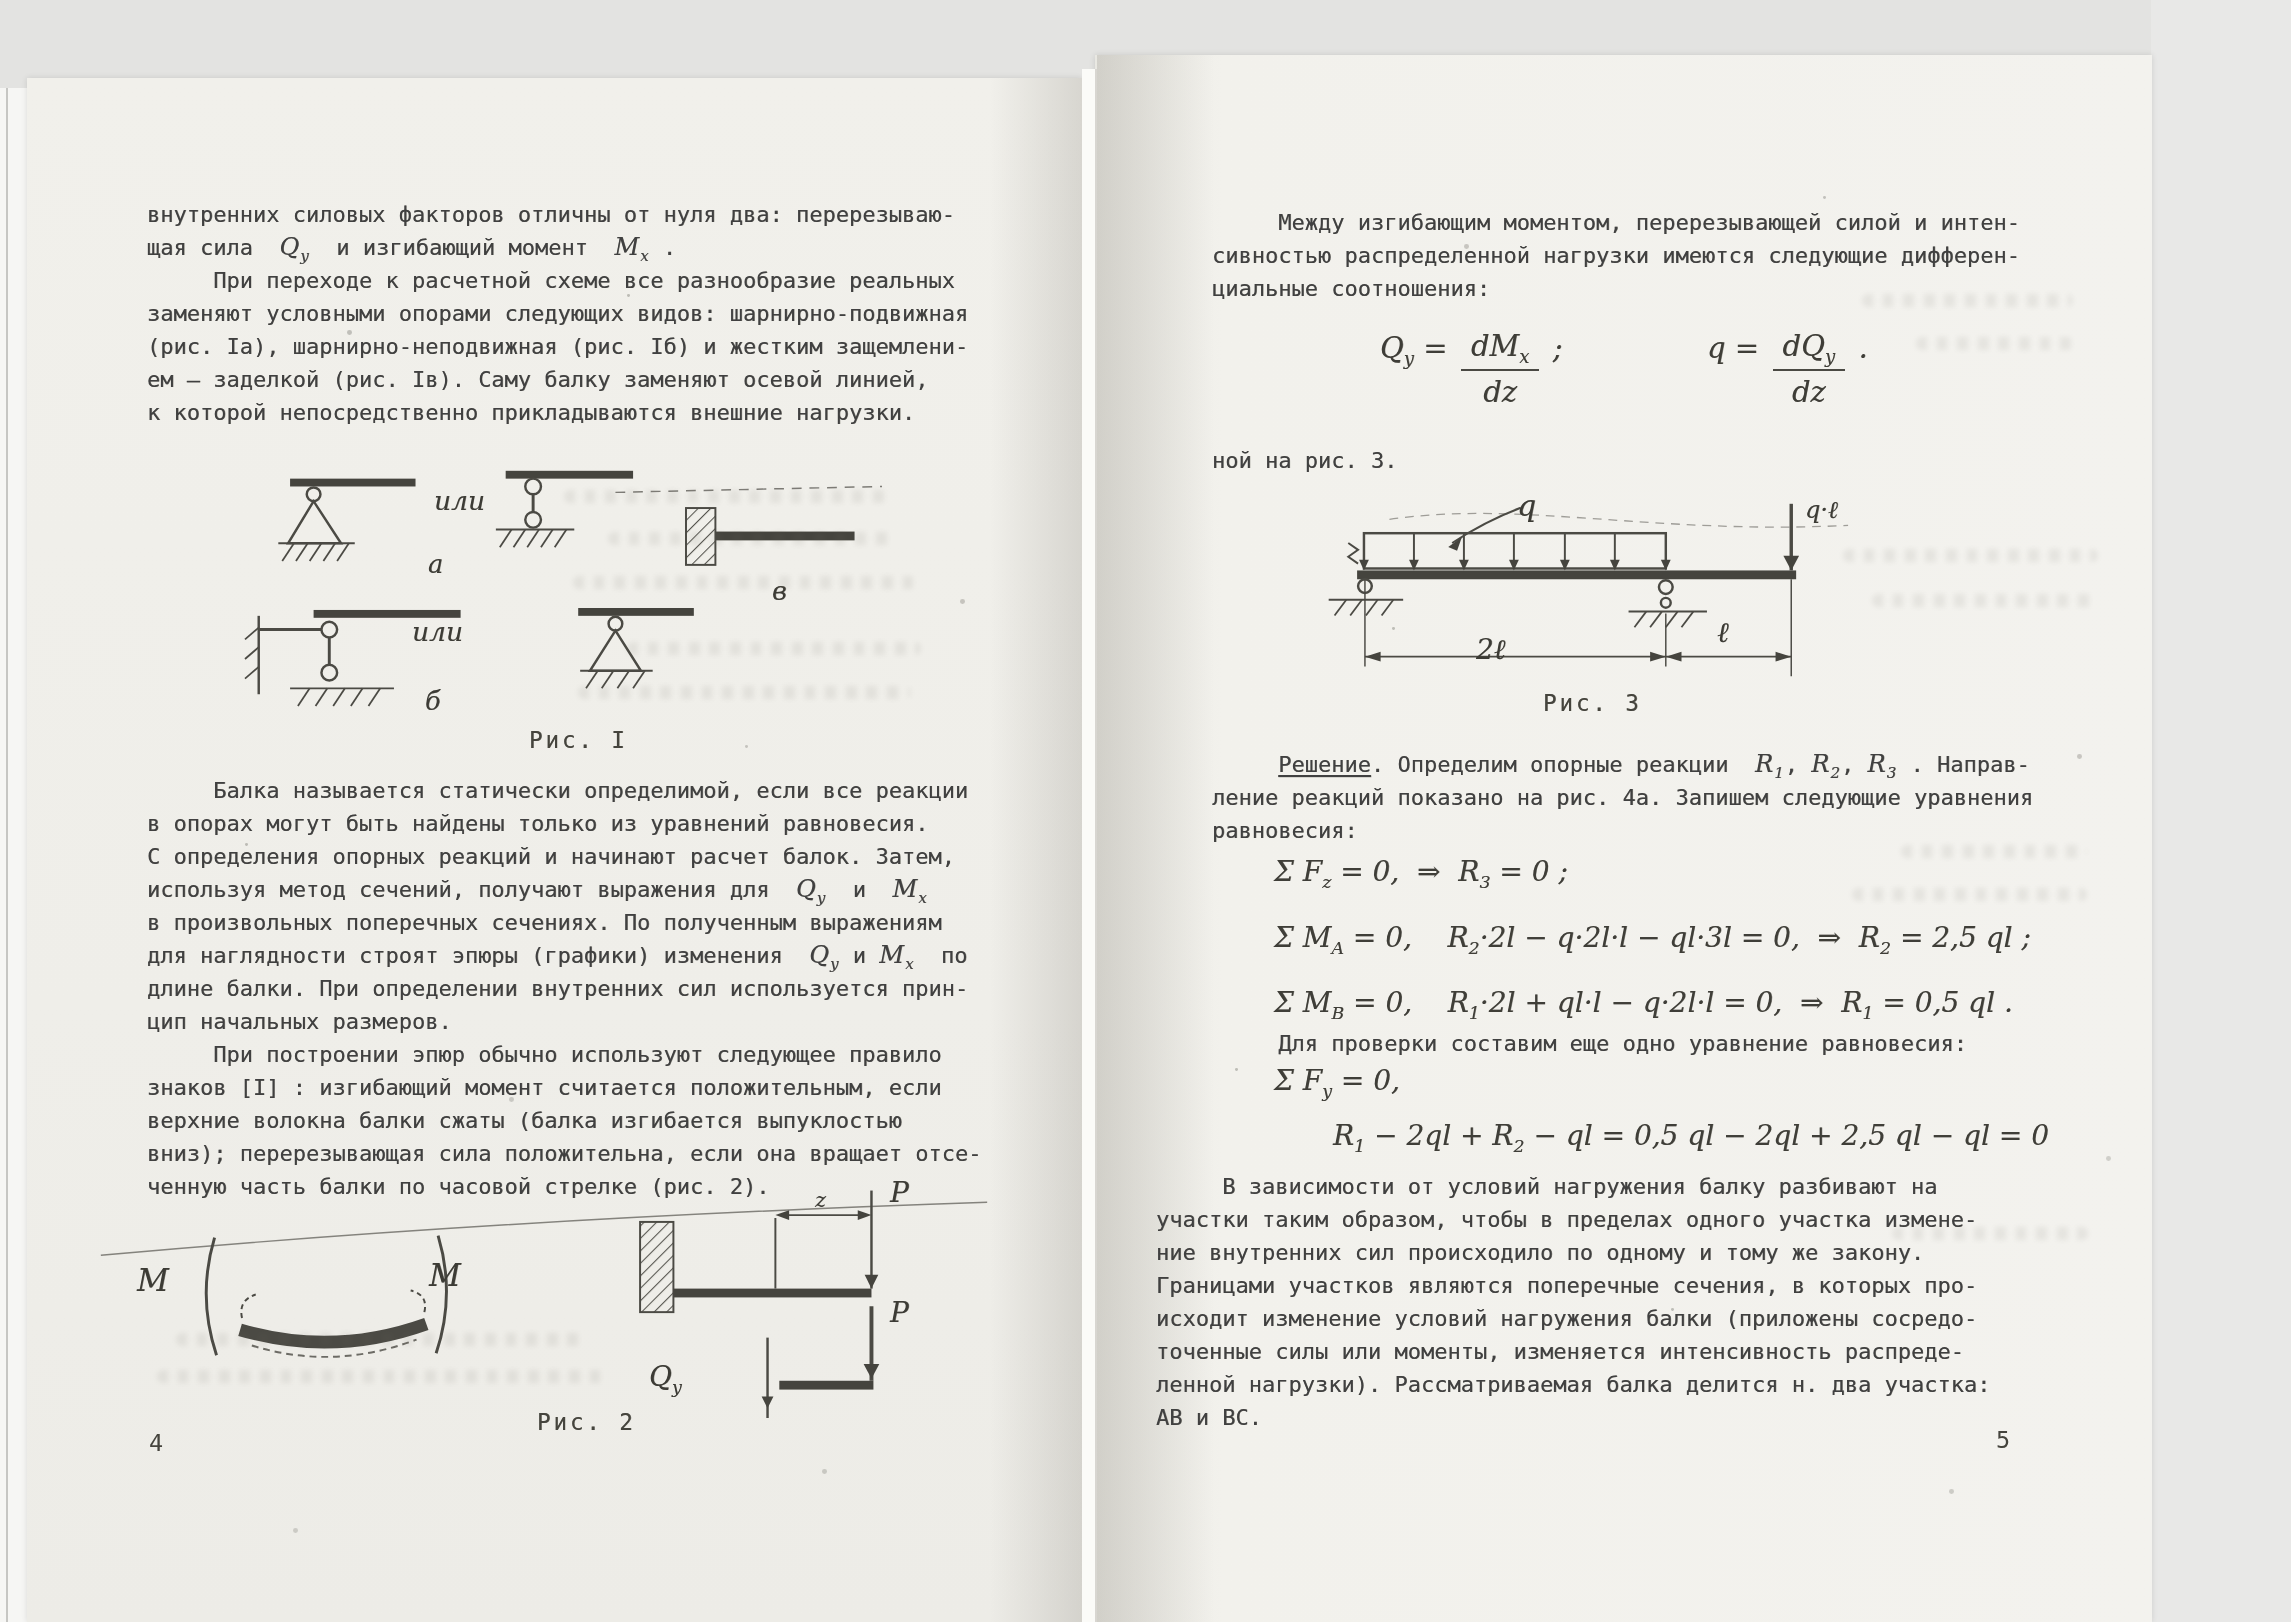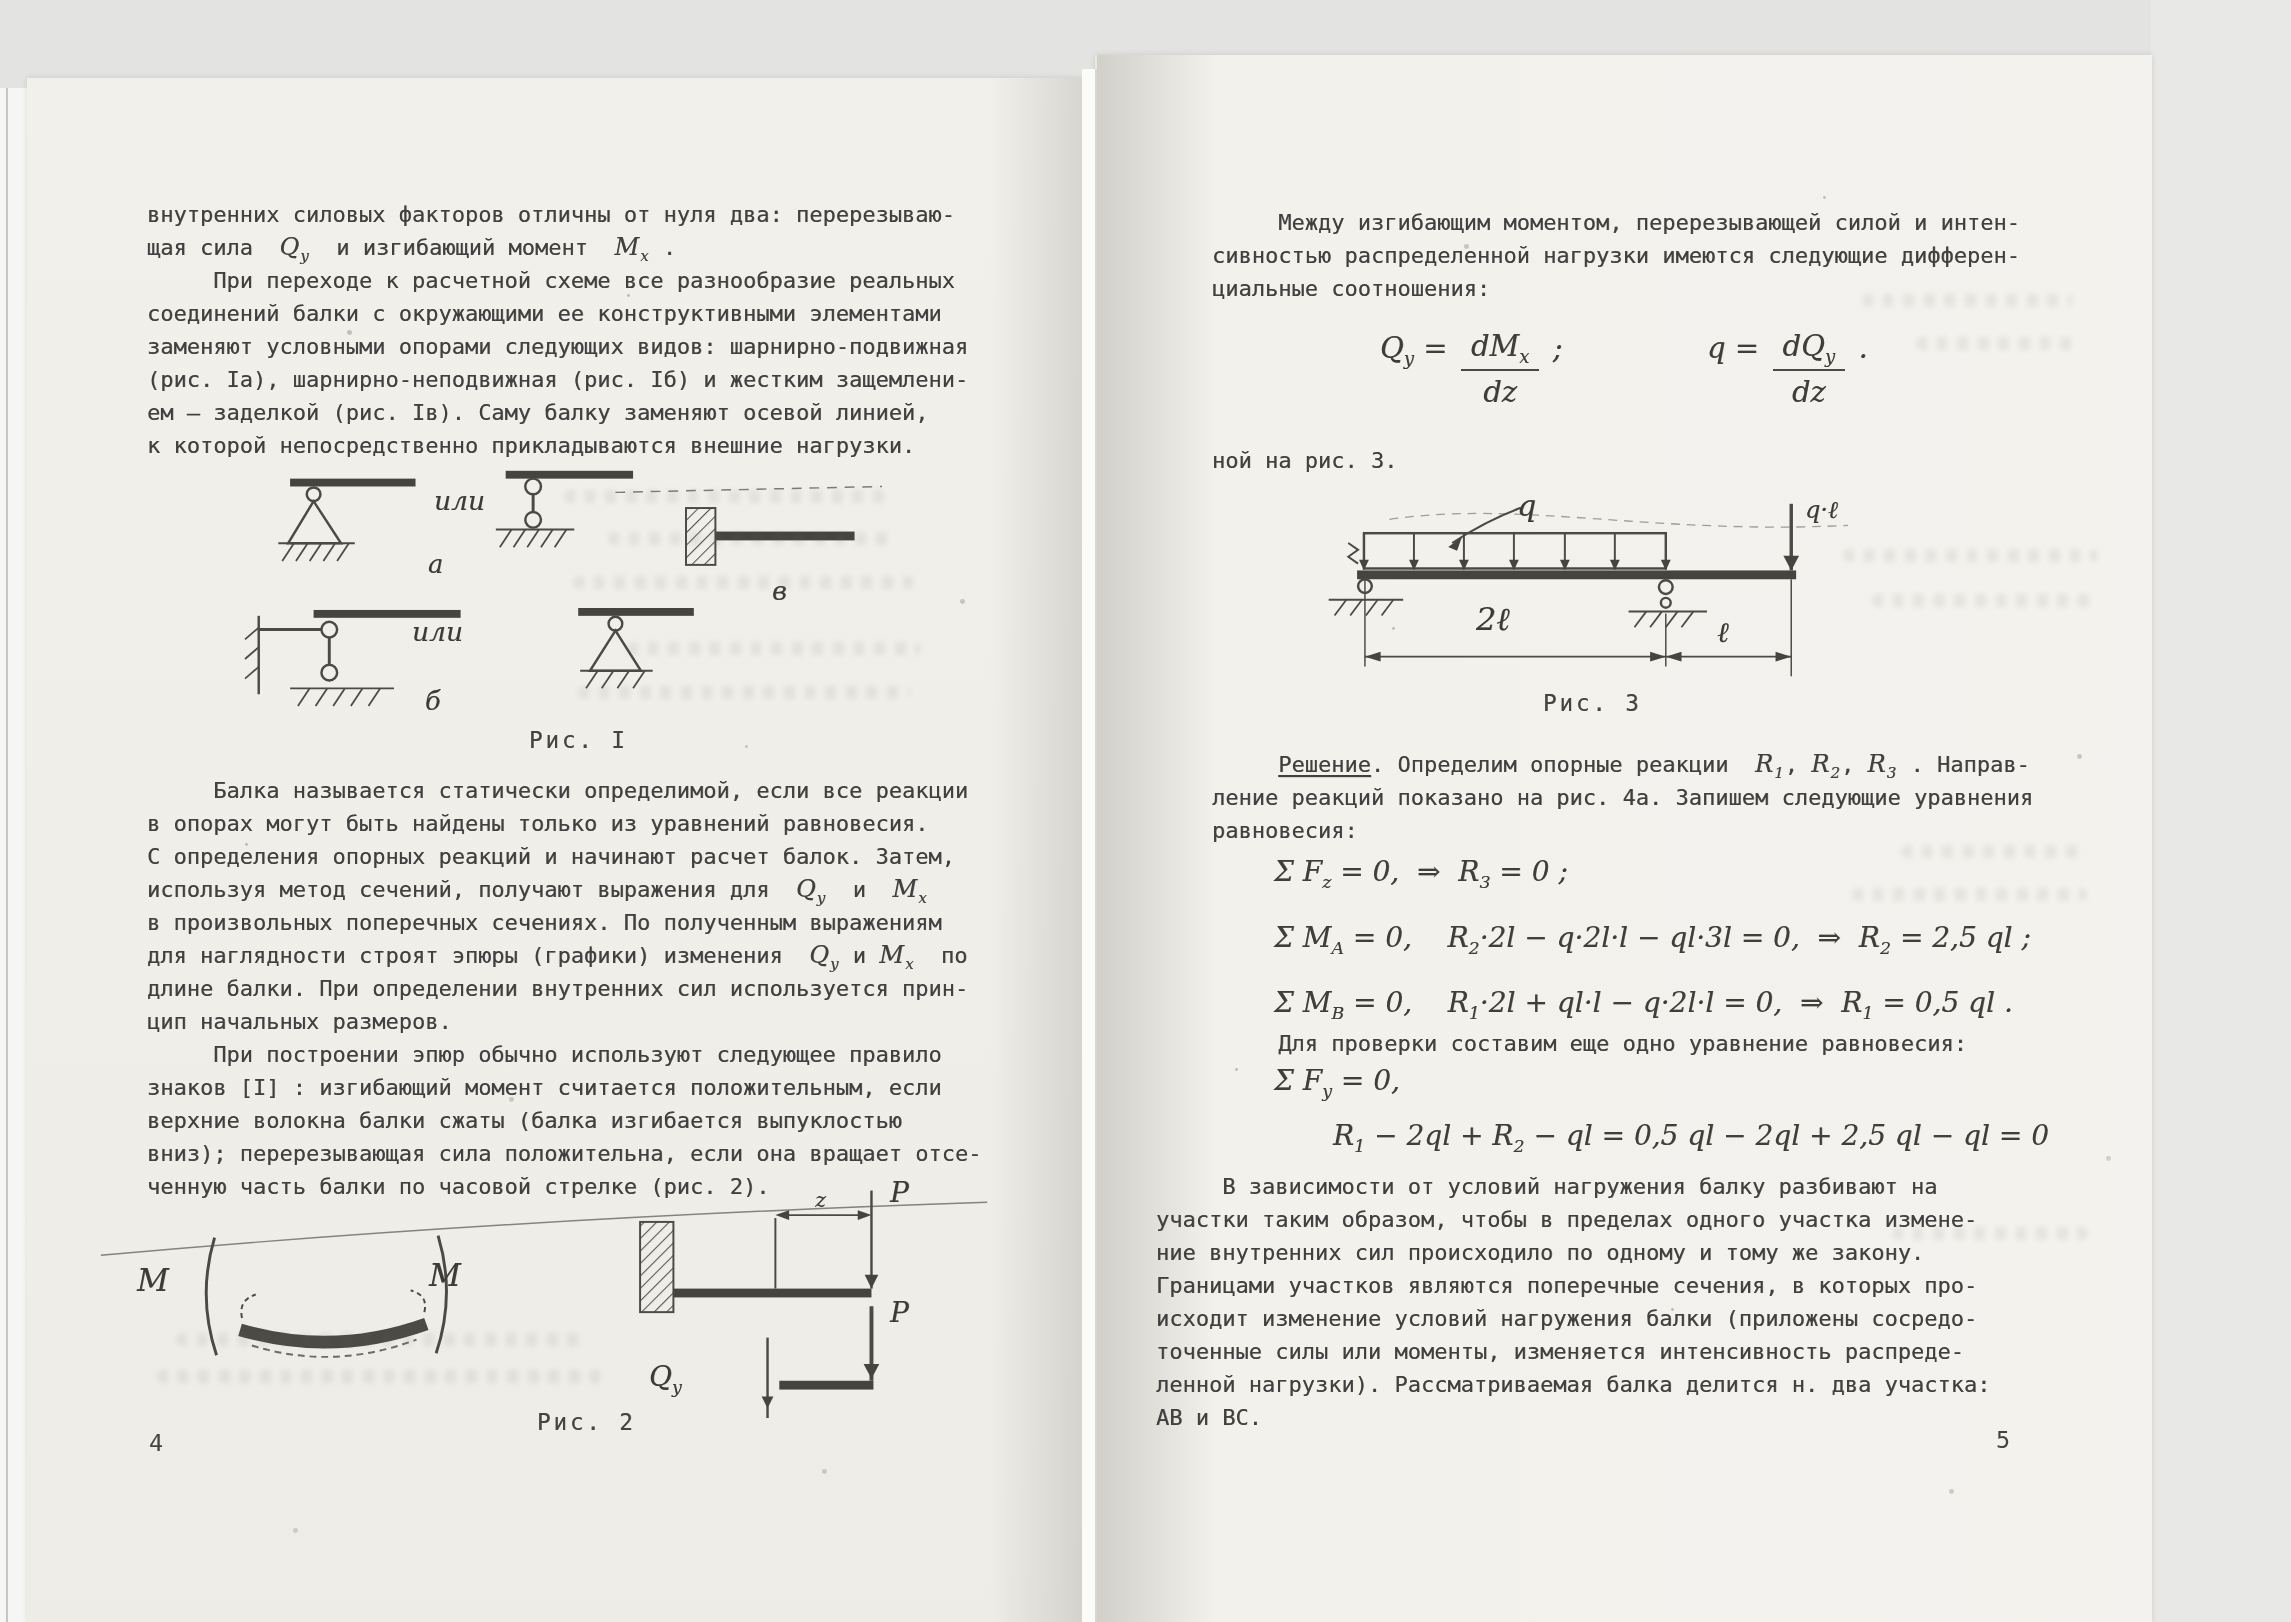--- a/index.html
+++ b/index.html
@@ -89,21 +89,20 @@
 <div class="page" id="left-page"></div>
 <div class="page" id="right-page"></div>
 <div class="shadow-left-page"></div>
 <div class="gutter-sliver"></div>
 <div class="shadow-right-page"></div>
 
 <div class="tb" style="left:147px;top:198px;width:863px">
     <div class="tline">внутренних силовых факторов отличны от нуля два: перерезываю-</div>
     <div class="tline">щая сила  <span class="mi">Q<sub>y</sub></span>  и изгибающий момент  <span class="mi">M<sub>x</sub></span> .</div>
     <div class="tline">     При переходе к расчетной схеме все разнообразие реальных</div>
-    <div class="tline">соединений балки с окружающими ее конструктивными элементами</div>
     <div class="tline">заменяют условными опорами следующих видов: шарнирно-подвижная</div>
     <div class="tline">(рис. Iа), шарнирно-неподвижная (рис. Iб) и жестким защемлени-</div>
     <div class="tline">ем – заделкой (рис. Iв). Саму балку заменяют осевой линией,</div>
     <div class="tline">к которой непосредственно прикладываются внешние нагрузки.</div>
   </div>
 
 <svg style="left:196px;top:461px" width="686" height="294" viewBox="0 0 700 300">
   <defs>
     <pattern id="hch" width="9" height="9" patternUnits="userSpaceOnUse" patternTransform="rotate(45)">
       <line x1="0" y1="0" x2="0" y2="9" stroke="#55544e" stroke-width="2.2"></line>
@@ -306,21 +305,21 @@
     <line class="ink" x1="103" y1="172" x2="410" y2="172" stroke-width="1.8"></line>
     <line class="ink" x1="410" y1="172" x2="538" y2="172" stroke-width="1.8"></line>
     <path class="fill" d="M103,172 l16,-5 l0,10 z"></path>
     <path class="fill" d="M410,172 l-16,-5 l0,10 z"></path>
     <path class="fill" d="M410,172 l16,-5 l0,10 z"></path>
     <path class="fill" d="M538,172 l-16,-5 l0,10 z"></path>
   </g>
 </svg>
 <div class="fig-label" style="left:1517px;top:488px;font-size:30px">q</div>
 <div class="fig-label" style="left:1805px;top:496px;font-size:24px">q·ℓ</div>
-<div class="fig-label" style="left:1476px;top:600px;font-size:32px">2ℓ</div>
+<div class="fig-label" style="left:1476px;top:633px;font-size:28px">2ℓ</div>
 <div class="fig-label" style="left:1717px;top:616px;font-size:28px">ℓ</div>
 <div class="caption" style="left:1543px;top:690px">Рис. 3</div>
 
 <div class="tb" style="left:1212px;top:748px;width:863px">
     <div class="tline">     <span class="ul">Решение</span>. Определим опорные реакции  <span class="mi">R<sub>1</sub></span>, <span class="mi">R<sub>2</sub></span>, <span class="mi">R<sub>3</sub></span> . Направ-</div>
     <div class="tline">ление реакций показано на рис. 4а. Запишем следующие уравнения</div>
     <div class="tline">равновесия:</div>
   </div>
 
 <div class="eq" style="left:1274px;top:855px">Σ F<sub>z</sub> = 0,  ⇒  R<sub>3</sub> = 0 ;</div>

